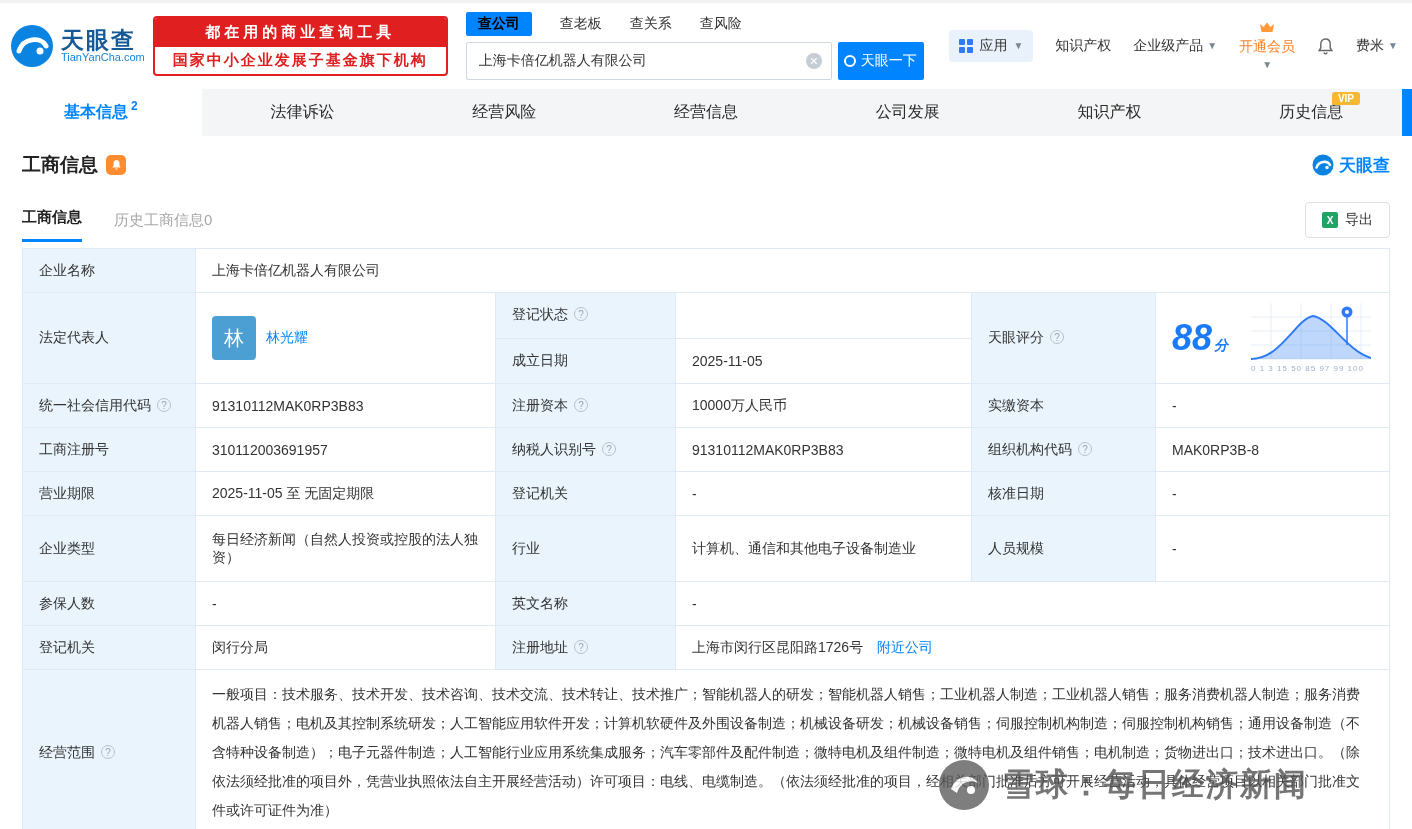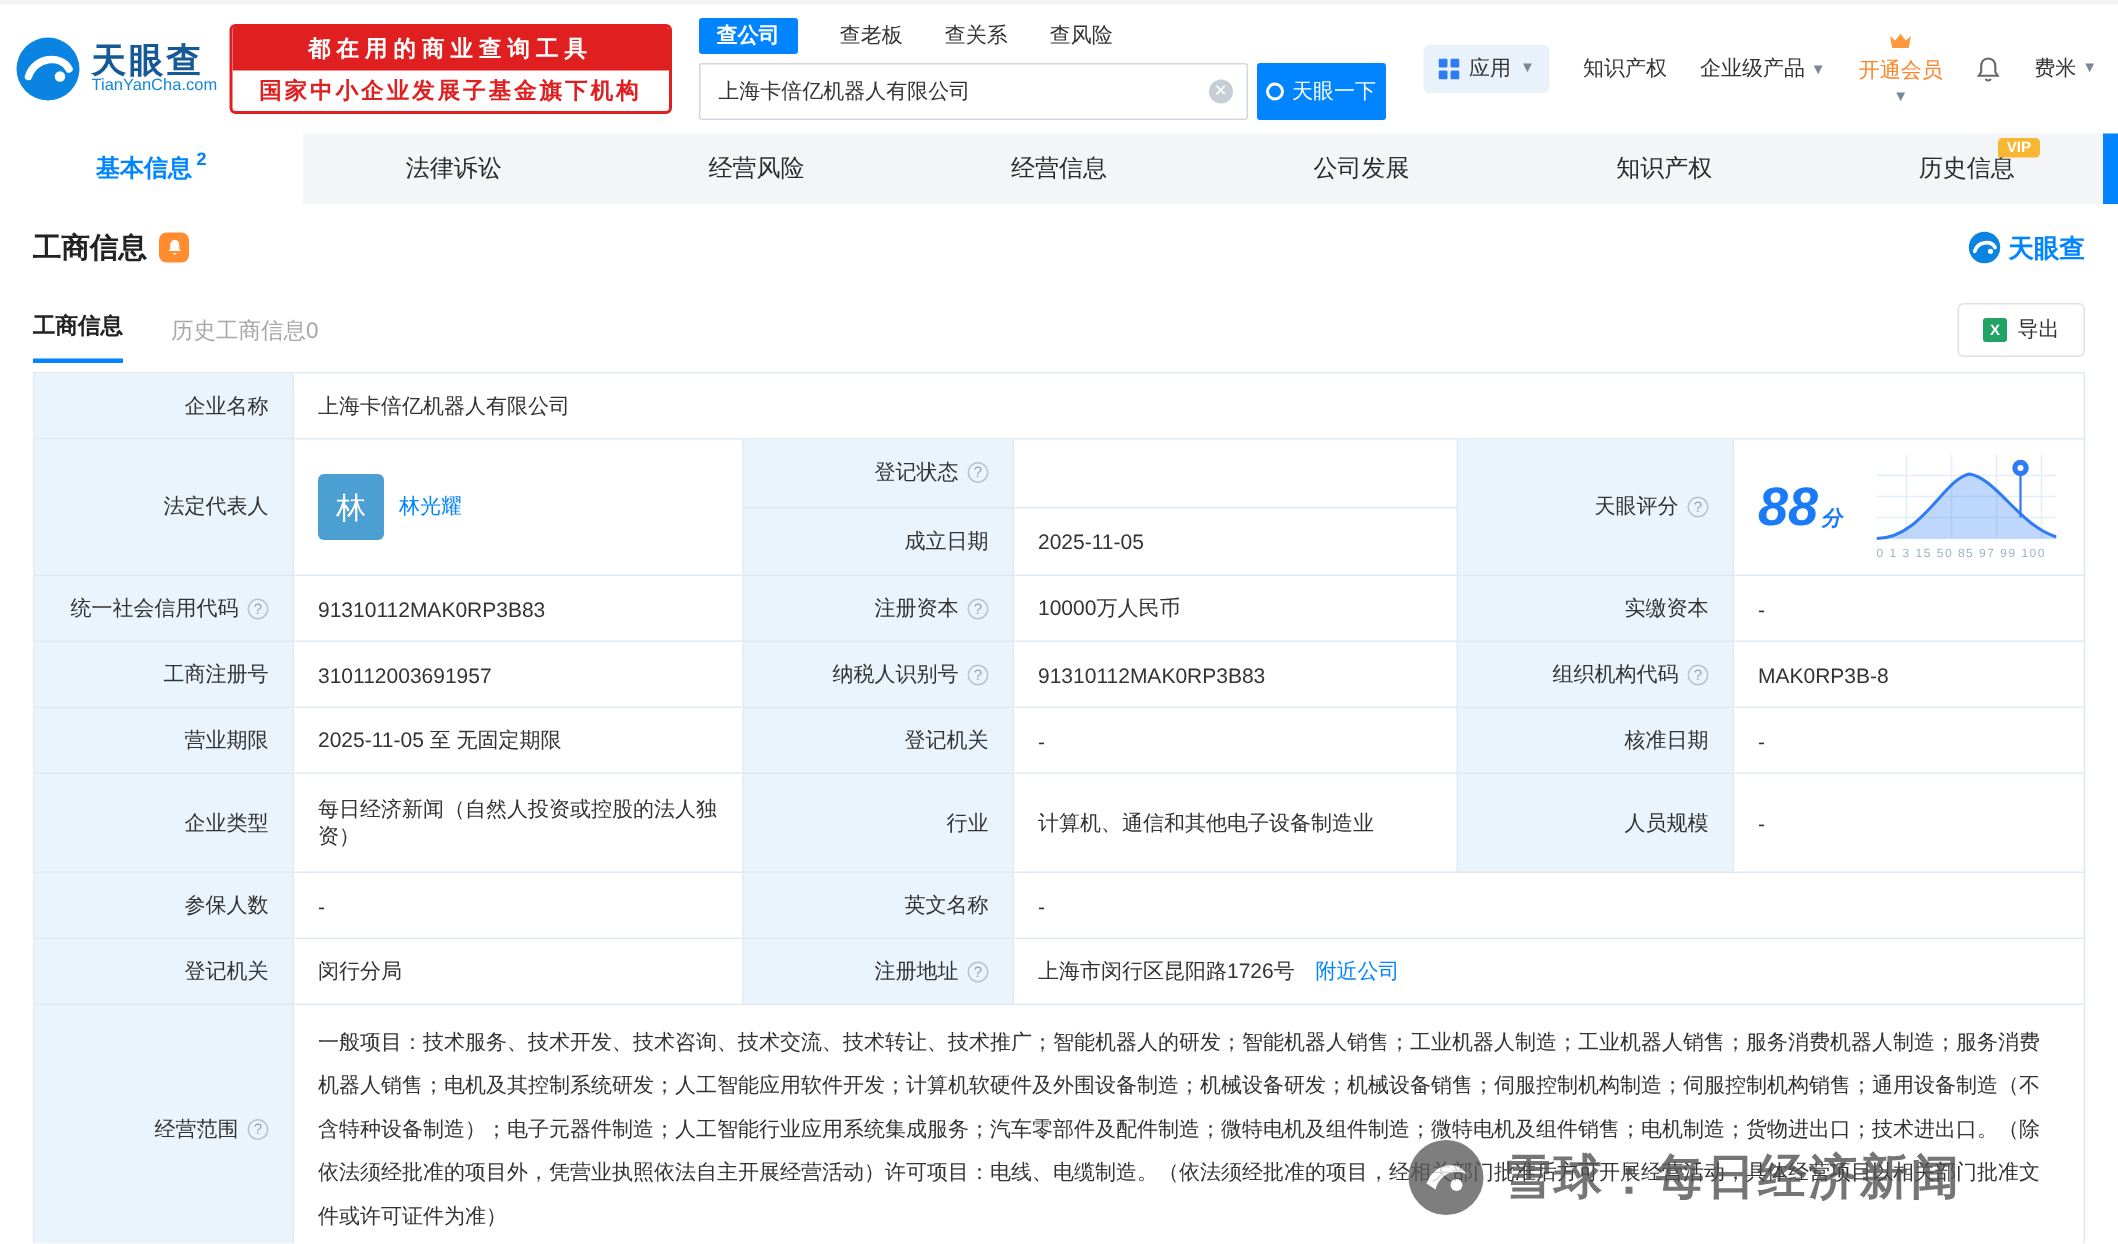--- a/index.html
+++ b/index.html
@@ -13,26 +13,26 @@
   .logo-cn { font-size:23px; font-weight:bold; color:#155a96; letter-spacing:2px; }
   .logo-en { font-size:11px; color:#1586d8; }
 
   .banner { border:2px solid #e02020; border-radius:4px; overflow:hidden; text-align:center; font-weight:bold; font-size:15px; margin-left:8px; }
   .banner-l1 { background:#e02020; color:#fff; padding:5px 10px; letter-spacing:4px; }
   .banner-l2 { color:#e02020; padding:4px 18px; letter-spacing:2px; }
 
   .search-col { margin-left:18px; }
   .search-tabs { display:flex; gap:28px; font-size:14px; margin-bottom:6px; align-items:center; }
   .search-tab { cursor:pointer; color:#333; padding:3px 0; }
-  .search-tab.active { background:#0084ff; color:#ffffff; padding:3px 12px; border-radius:2px; font-weight:bold; }
+  .search-tab.active { background:#0084ff; color:#000000; padding:3px 12px; border-radius:2px; font-weight:bold; }
   .search-row { display:flex; }
   .search-input-wrap { position:relative; width:366px; }
   .search-input { width:100%; height:38px; border:1px solid #cfd8e0; padding:0 36px 0 12px; font-size:14px; color:#333; outline:none; border-radius:2px; }
   .clear-icon { position:absolute; right:10px; top:11px; width:16px; height:16px; border-radius:50%; background:#c7cdd5; color:#fff; font-size:11px; line-height:16px; text-align:center; cursor:pointer; }
-  .search-btn { margin-left:6px; width:86px; height:38px; background:#0084ff; color:#fff; border:none; font-size:14px; border-radius:2px; display:flex; align-items:center; justify-content:center; gap:5px; cursor:pointer; }
+  .search-btn { margin-left:6px; width:86px; height:38px; background:#0084ff; color:#fff; border:none; font-size:14px; border-radius:2px; display:flex; align-items:center; gap:5px; cursor:pointer; }
   .btn-ring { width:12px; height:12px; border:2px solid #fff; border-radius:50%; display:inline-block; }
 
   .top-right { margin-left:auto; display:flex; align-items:center; gap:22px; font-size:14px; color:#333; white-space:nowrap; }
   .caret { display:inline-block; font-size:10px; color:#7a8794; transform:translateY(-1px); }
   .app-chip { display:flex; align-items:center; gap:6px; background:#e9f2fb; border-radius:4px; padding:7px 10px; cursor:pointer; }
   .nav-link { cursor:pointer; }
   .vip-link { color:#ff8326; display:flex; align-items:center; gap:4px; cursor:pointer; font-weight:500;flex-direction:column; }
   .bell-btn { cursor:pointer; display:flex; align-items:center; }
   .user { display:flex; align-items:center; gap:4px; cursor:pointer; }
 
@@ -54,21 +54,21 @@
   .subtabs-row { display:flex; align-items:flex-end; margin-top:24px; }
   .subtab { font-size:15px; margin-right:32px; padding-bottom:12px; cursor:pointer; color:#222; }
   .subtab.active { font-weight:bold; border-bottom:3px solid #0084ff; }
   .subtab.inactive { color:#a8a8a8; }
   .export-btn { margin-left:auto; display:flex; align-items:center; gap:7px; border:1px solid #e0e0e0; border-radius:4px; padding:8px 16px; font-size:14px; color:#333; cursor:pointer; margin-bottom:4px; background:#fff; }
   .excel-ic { width:16px; height:16px; background:#21a366; border-radius:2px; color:#fff; font-size:10px; font-weight:bold; display:flex; align-items:center; justify-content:center; }
 
   
   .info-table { width:100%; border-collapse:collapse; margin-top:6px; table-layout:fixed; font-size:14px; }
   .info-table td { border:1px solid #dfeaf3; padding:10px 16px; vertical-align:middle; word-break:break-all; }
-  td.lbl { background:#e9f4fc; color:#333;text-align:right; }
+  td.lbl { background:#e9f4fc; color:#333; }
   td.val { background:#fff; color:#333; }
   tr.h44 td { height:44px; }
   tr.h43 td { height:43px; }
   tr.h66 td { height:66px; }
   .help { display:inline-block; width:14px; height:14px; border-radius:50%; border:1px solid #b9c2cb; color:#9aa4ae; font-size:10px; line-height:13px; text-align:center; margin-left:6px; vertical-align:1px; cursor:pointer; }
   .help::after { content:"?"; }
   .rep { display:flex; align-items:center; gap:10px; }
   .avatar { width:44px; height:44px; border-radius:4px; background:#4b9fd3; color:#fff; font-size:20px; display:flex; align-items:center; justify-content:center; cursor:pointer; flex:0 0 44px; }
   .link { color:#0084ff; cursor:pointer; text-decoration:none; }
   .addr-link { margin-left:10px; }

